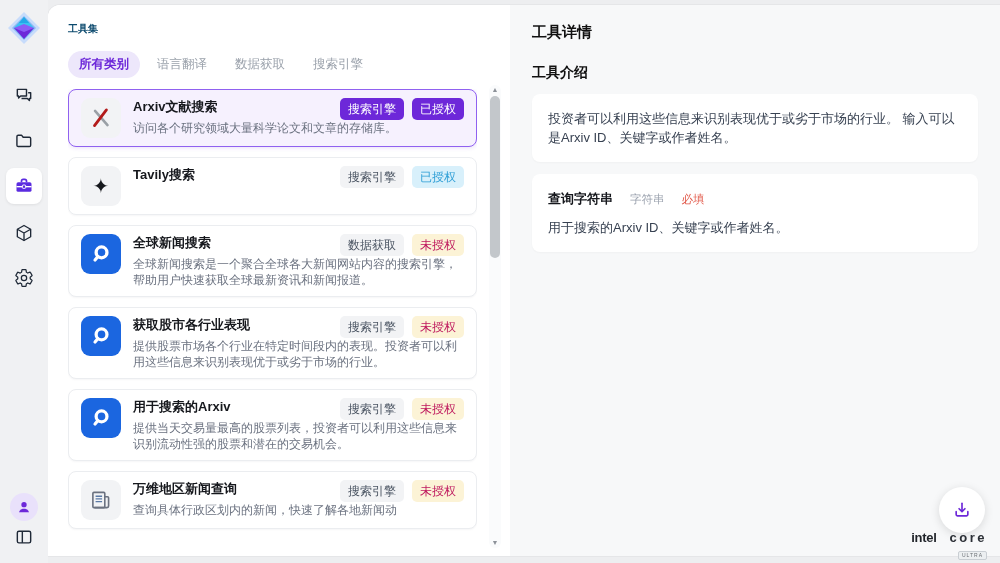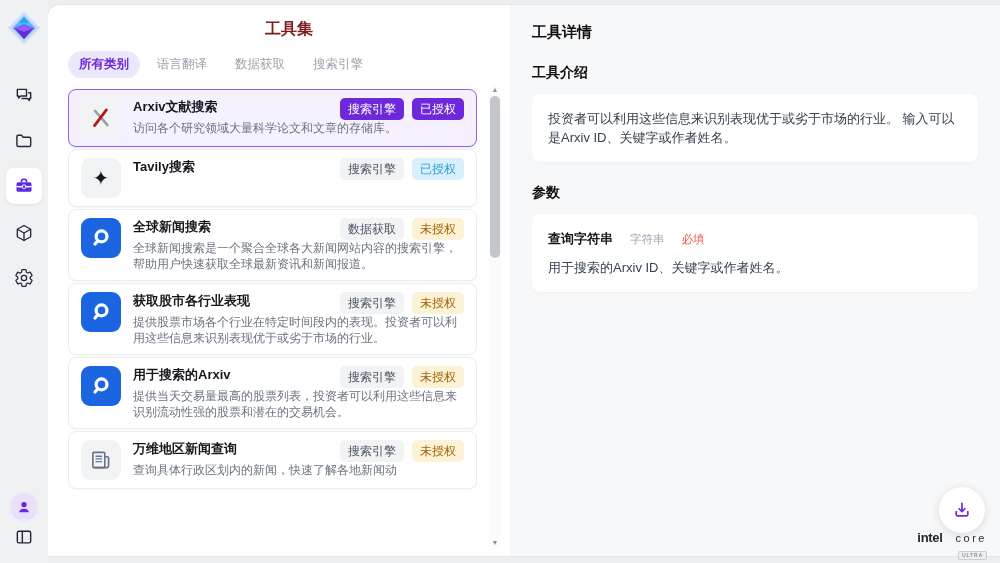--- a/index.html
+++ b/index.html
@@ -16,41 +16,41 @@
   .rail-cube{ top:215px; } .rail-gear{ top:260px; }
   .rail-avatar{ bottom:42px; width:28px; height:28px; border-radius:50%; background:#e9e1fb; }
   .rail-avatar svg{ width:16px; height:16px; }
   .rail-panel{ bottom:8px; }
 
   
   .content { position:absolute; left:48px; top:5px; right:0; bottom:7px; background:#ffffff; border-top-left-radius:12px; display:flex; overflow:hidden; box-shadow:0 0 0 1px rgba(0,0,0,.03); }
 
   
   .list-pane { width:462px; flex:0 0 462px; position:relative; background:#fff; padding:14px 0 0 20px; }
-  .pane-title { font-size:16px; font-weight:bold; line-height:20px; color:#7f1d1d;text-align:center; }
+  .pane-title { font-size:10px; font-weight:bold; line-height:20px; color:#0c4a6e; }
   .tabs { display:flex; gap:6px; margin-top:12px; height:26px; align-items:center;text-align:right; }
   .tab { font-size:12.5px; color:#9aa1ab; padding:5px 11px; border-radius:15px; cursor:pointer; white-space:nowrap; }
   .tab.active { background:#ede7fb; color:#6d28d9; font-weight:bold; }
 
-  .cards { margin-top:12px; width:409px; display:flex; flex-direction:column; gap:2px; height:452px; overflow:hidden; }
+  .cards { margin-top:12px; width:409px; display:flex; flex-direction:column; gap:10px; height:452px; overflow:hidden; }
   .tool-card { display:flex; gap:12px; padding:8px 12px; background:#fff; border:1px solid #ebedf0; border-radius:8px; box-shadow:0 1px 2px rgba(17,24,39,.04); cursor:pointer; flex:0 0 auto; }
   .tool-card.selected { background:#f6f1fe; border:1.5px solid #9061f0; box-shadow:0 1px 4px rgba(109,40,217,.15); }
   .tool-icon { width:40px; height:40px; border-radius:9px; background:#f2f3f5; flex:0 0 40px; display:flex; align-items:center; justify-content:center; overflow:hidden; }
   .tool-icon svg { width:26px; height:26px; }
   .tool-icon .star-glyph { font-size:20px; line-height:1; color:#16181d; }
   .tool-icon.blue { background:#1b66e0; }
   .tool-body { flex:1; min-width:0; }
   .tool-head { display:flex; align-items:flex-start; }
   .tool-title { font-size:13px; font-weight:bold; line-height:18px; color:#16181d; margin-bottom:2px; flex:1; }
   .badges { display:flex; gap:8px; flex:0 0 auto; margin-left:8px; }
   .badge { font-size:12px; line-height:16px; padding:3px 8px; border-radius:5px; white-space:nowrap; }
   .badge.gray { background:#f2f3f5; color:#4b5563; }
   .badge.solid { background:#6d28d9; color:#ffffff; }
   .badge.ok { background:#d8f0fb; color:#2f9fd6; }
-  .badge.pending { background:#fcf3d6; color:#a16207; }
+  .badge.pending { background:#fcf3d6; color:#be185d; }
   .tool-desc { font-size:12px; line-height:16px; color:#6b7280; }
 
   
   .sb { position:absolute; right:9px; top:80px; bottom:8px; width:12px; background:#fafbfc; border-radius:6px; }
   .sb-arrow { position:absolute; left:0; width:12px; height:10px; font-size:7px; color:#8d9299; text-align:center; line-height:10px; cursor:pointer; }
   .sb-arrow.up { top:0; } .sb-arrow.down { bottom:0; }
   .sb-thumb { position:absolute; left:1px; top:11px; width:10px; height:162px; background:#c3c7cb; border-radius:5px; cursor:grab; }
 
   
   .details-pane { flex:1; background:#f7f8f9; padding:18px 22px; overflow:hidden; }
@@ -62,21 +62,21 @@
   .param-type { font-size:11.5px; color:#9ca3af; }
   .param-req { font-size:11.5px; color:#e25a4b; }
   .param-desc { margin-top:9px; font-size:13px; color:#374151; }
 
   
   .fab { position:absolute; right:15px; bottom:30px; width:46px; height:46px; border-radius:50%; background:#fff; box-shadow:0 2px 10px rgba(0,0,0,.13); display:flex; align-items:center; justify-content:center; cursor:pointer; z-index:9; }
   .fab svg { width:20px; height:20px; }
   .intel { position:absolute; right:13px; bottom:3px; z-index:9; text-align:right; line-height:1; }
   .intel-row { display:flex; align-items:baseline; gap:4px; }
   .intel-word { font-size:13px; font-weight:bold; color:#1f2329; letter-spacing:-0.3px; }
-  .core-word { font-size:11px; color:#2b2f36; letter-spacing:2.5px; font-weight:normal;padding-left:9px; }
+  .core-word { font-size:13px; color:#2b2f36; letter-spacing:2.5px; font-weight:bold;padding-left:9px; }
   .ultra-badge { display:inline-block; margin-top:1px; font-size:5px; letter-spacing:1px; color:#6b7075; background:#eceff1; border:0.5px solid #c9ced3; border-radius:2px; padding:1px 3px; text-transform:uppercase; }
 </style>
 </head>
 <body>
 
 <div class="rail">
   <div class="logo">
     <svg viewBox="0 0 34 34">
       <polygon points="17,1 33,17 17,33 1,17" fill="#c7dcfb"></polygon>
       <polygon points="17,5 29,17 17,29 5,17" fill="#8bb7f5"></polygon>
@@ -262,21 +262,20 @@
       <div class="sb-arrow down">▼</div>
     </div>
   </div>
 
   <div class="details-pane">
     <div class="details-title">工具详情</div>
     <div class="section-h">工具介绍</div>
     <div class="detail-card">
       <span>投资者可以利用这些信息来识别表现优于或劣于市场的行业。 输入可以是Arxiv ID、关键字或作者姓名。</span>
     </div>
-    <div class="section-h">参数</div>
     <div class="detail-card">
       <div class="param-line">
         <span class="param-name">查询字符串</span>
         <span class="param-type">字符串</span>
         <span class="param-req">必填</span>
       </div>
       <div class="param-desc">用于搜索的Arxiv ID、关键字或作者姓名。</div>
     </div>
   </div>
 </div>

